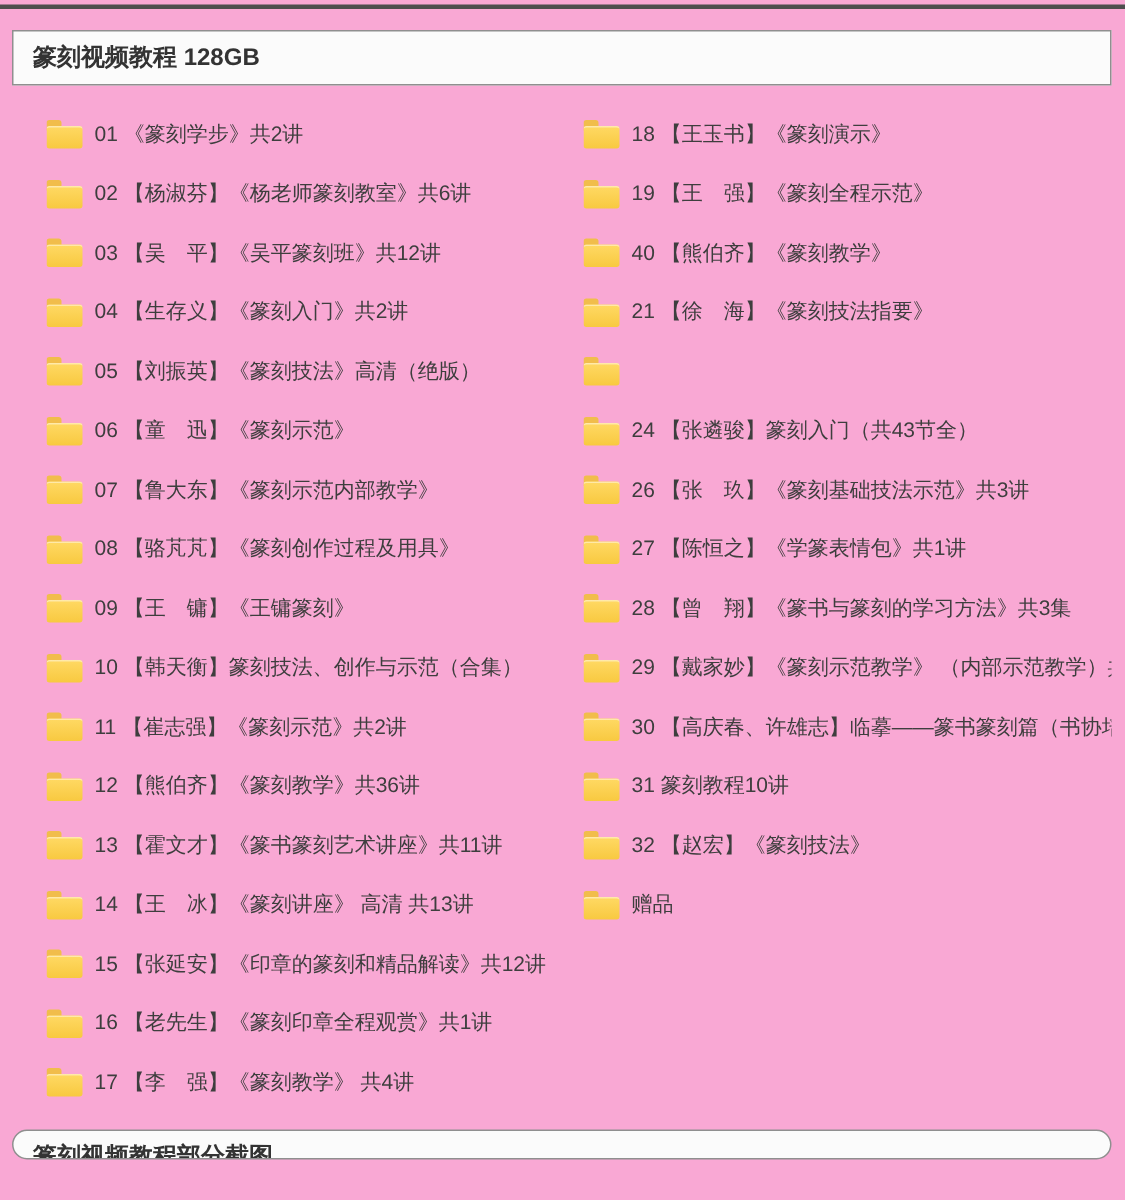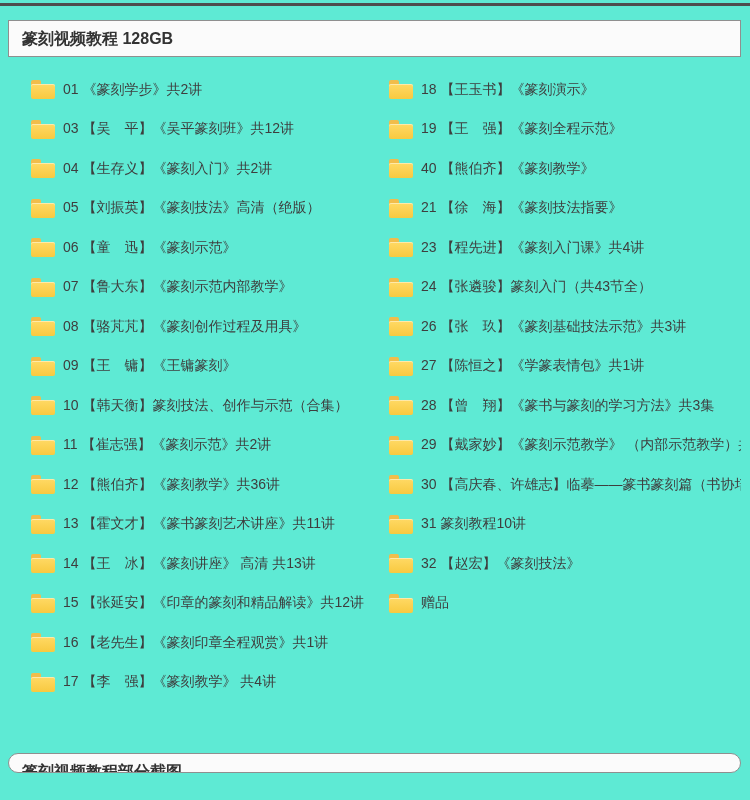--- a/index.html
+++ b/index.html
@@ -1,21 +1,21 @@
 <!DOCTYPE html>
 <html><head>
 <meta charset="utf-8">
 <style>
   * { margin:0; padding:0; box-sizing:border-box; }
   html,body { background:#fff; }
   body { font-family:"Liberation Sans","DejaVu Sans",sans-serif; }
   .page {
     position:relative;
     width:750px; height:800px;
-    background:#5eead4;
+    background:#f9a8d4;
     overflow:hidden;
   }
   .top-rule {
     position:absolute; left:0; top:3px;
     width:750px; height:3px;
     background:#4e4e4e;
   }
   .section-header {
     position:absolute; left:8px; width:733px; height:37px;
     border:1px solid #8f8f8f;
@@ -66,20 +66,27 @@
 
   <div class="col" id="col-left">
   <div class="row">
     <span class="folder">
       <span class="tab"></span>
           <span class="fbody"></span>
     </span>
     <span class="label">01 《篆刻学步》共2讲</span>
   </div>
 
+  <div class="row">
+    <span class="folder">
+      <span class="tab"></span>
+          <span class="fbody"></span>
+    </span>
+    <span class="label">02 【杨淑芬】《杨老师篆刻教室》共6讲</span>
+  </div>
 
   <div class="row">
     <span class="folder">
       <span class="tab"></span>
           <span class="fbody"></span>
     </span>
     <span class="label">03 【吴　平】《吴平篆刻班》共12讲</span>
   </div>
 
   <div class="row">
@@ -226,21 +233,20 @@
     </span>
     <span class="label">21 【徐　海】《篆刻技法指要》</span>
   </div>
 
 
   <div class="row">
     <span class="folder">
       <span class="tab"></span>
           <span class="fbody"></span>
     </span>
-    <span class="label">23 【程先进】《篆刻入门课》共4讲</span>
   </div>
 
   <div class="row">
     <span class="folder">
       <span class="tab"></span>
           <span class="fbody"></span>
     </span>
     <span class="label">24 【张遴骏】篆刻入门（共43节全）</span>
   </div>
 

